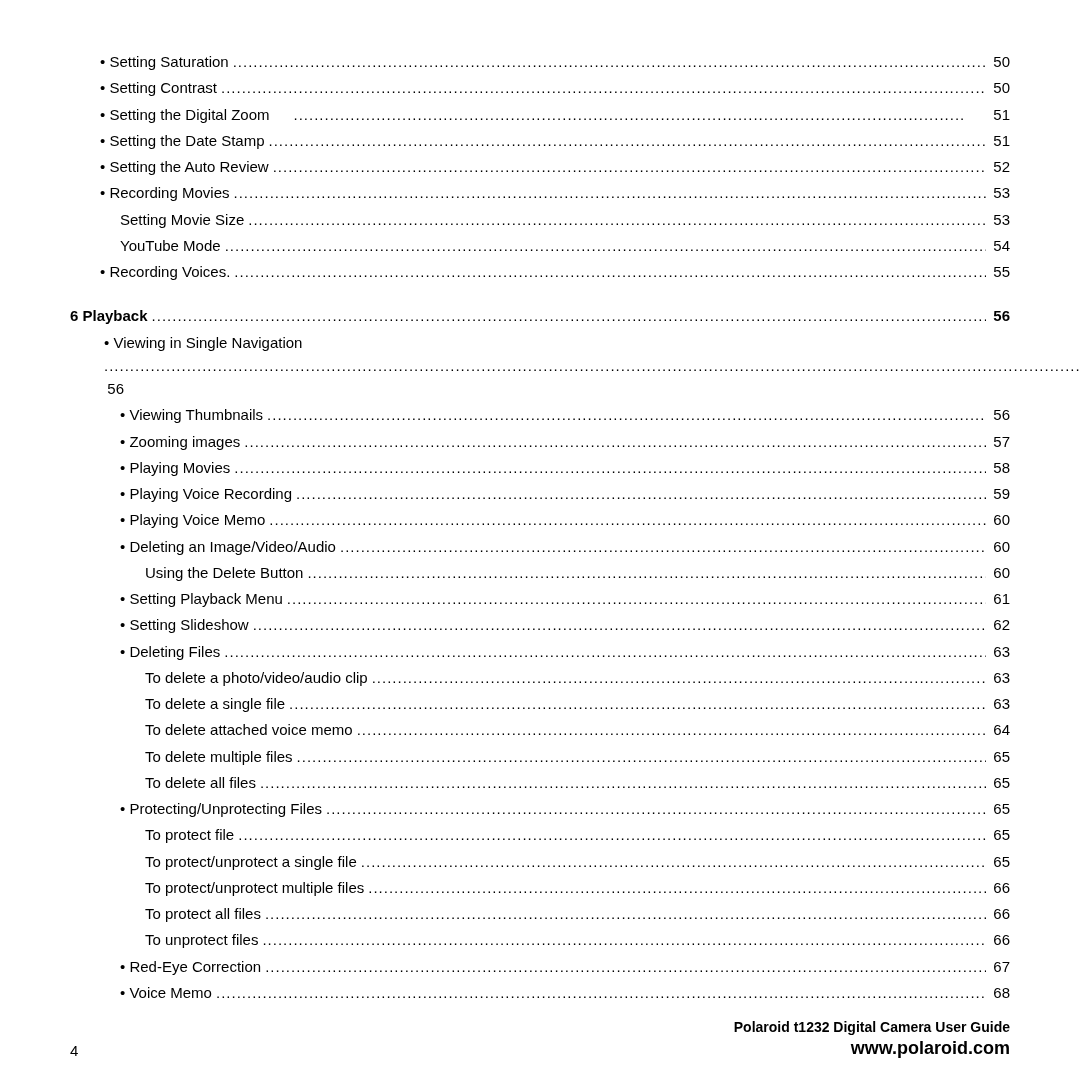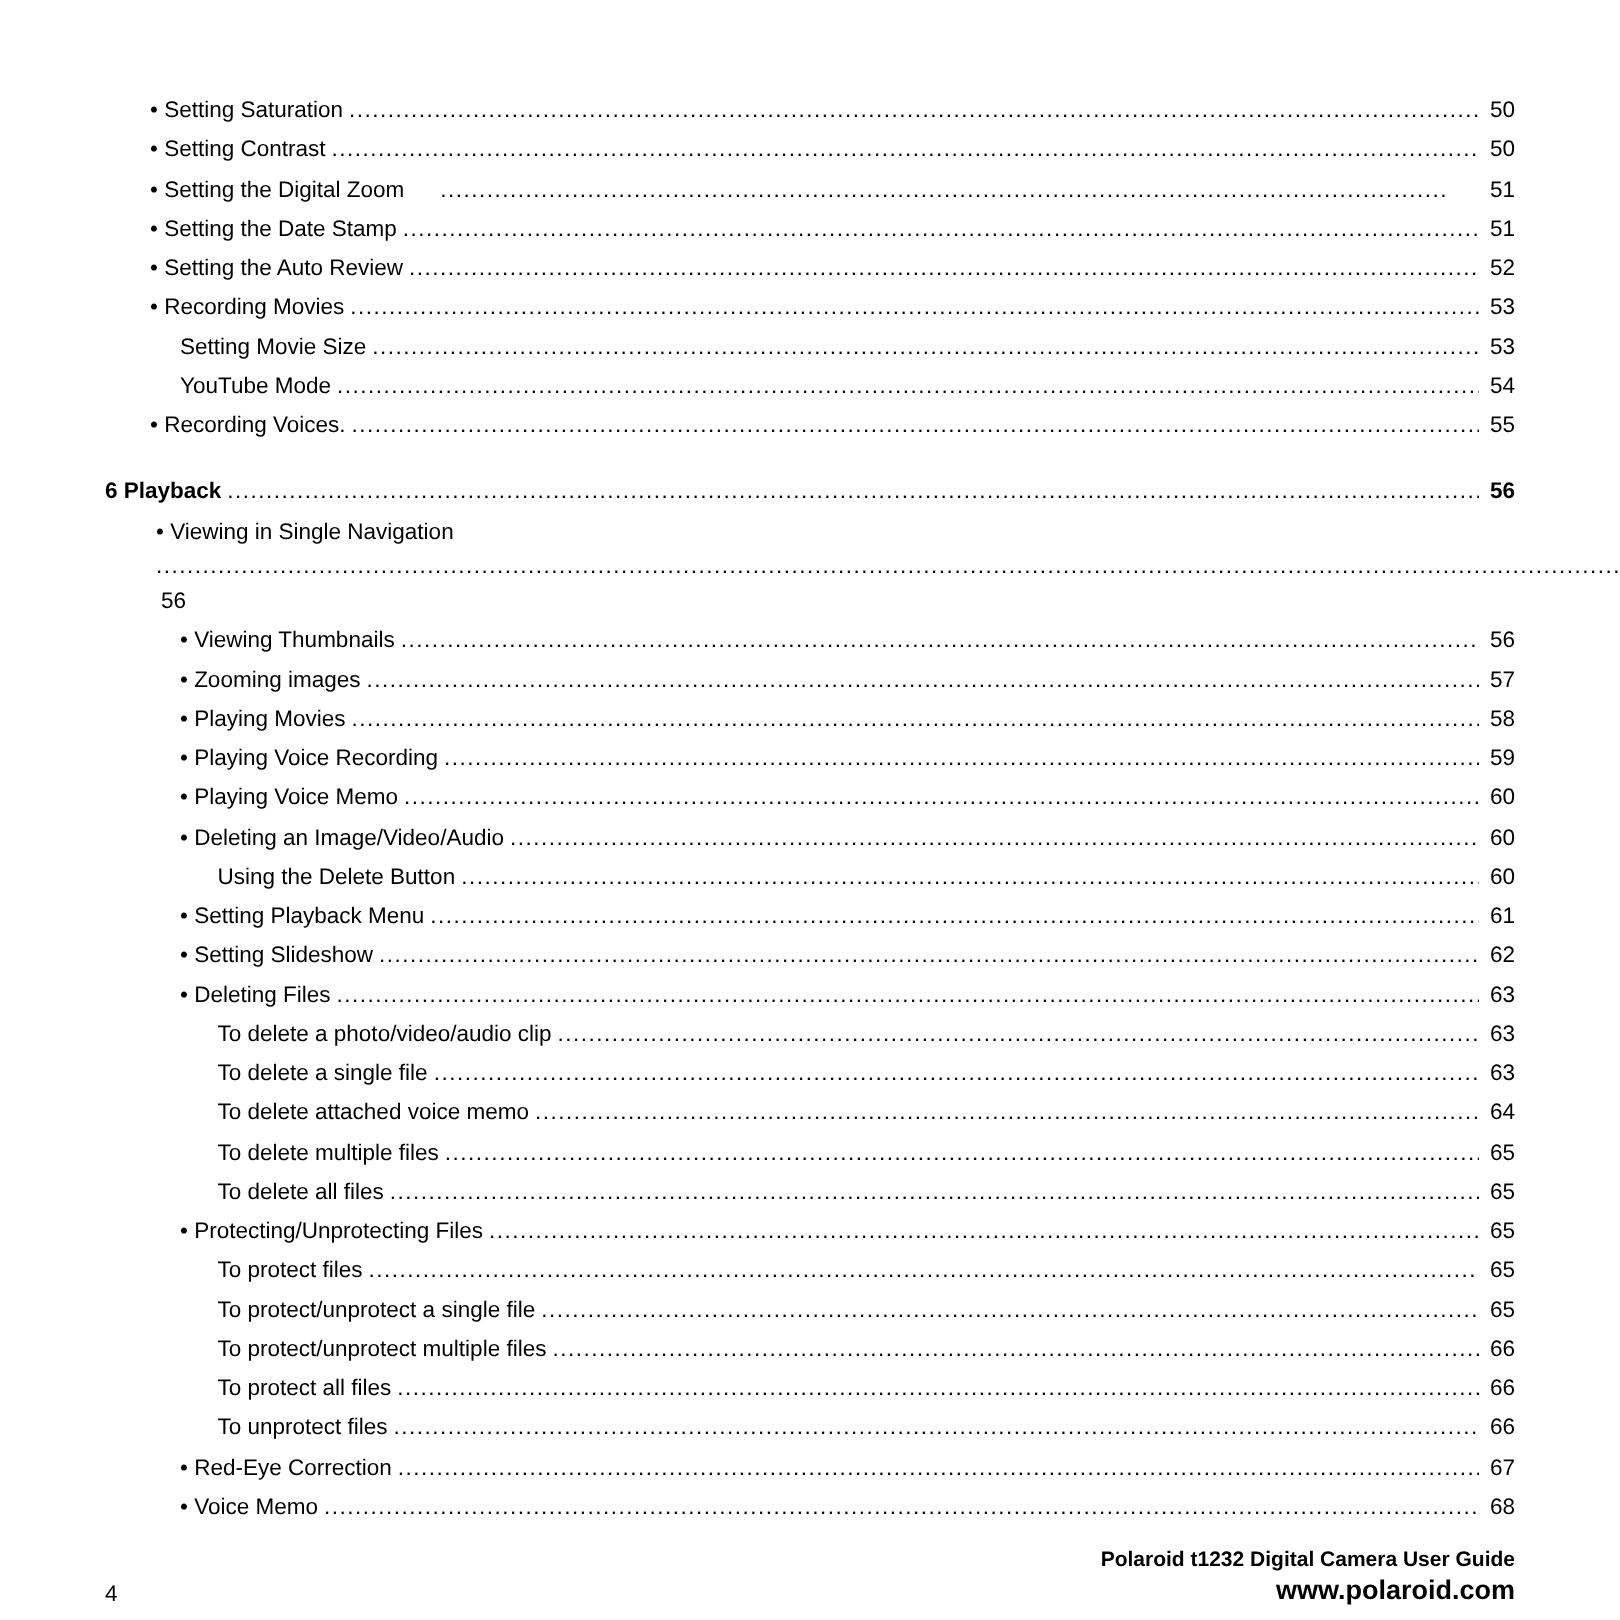--- a/index.html
+++ b/index.html
@@ -14,21 +14,21 @@
       background: #ffffff;
       font-family: Arial, Helvetica, sans-serif;
       font-size: 15px;
       color: #000000;
       overflow: hidden;
     }
 
     .page {
       width: 1080px;
       height: 760px;
-      padding: 52px 70px 40px 70px;
+      padding: 40px 70px 40px 70px;
       position: relative;
       display: flex;
       flex-direction: column;
     }
 
     .toc-content {
       flex: 1;
       padding-top: 10px;
     }
 
@@ -225,21 +225,21 @@
         <span class="label">To delete all files</span>
         <span class="dots"> ............................................................................................................................................................................................................</span>
         <span class="page-num">65</span>
       </div>
       <div class="toc-entry" style="padding-left: 50px;">
         <span class="label">• Protecting/Unprotecting Files</span>
         <span class="dots"> ............................................................................................................................................................................................................</span>
         <span class="page-num">65</span>
       </div>
       <div class="toc-entry" style="padding-left: 75px;">
-        <span class="label">To protect files</span>
+        <span class="label">To protect file</span>
         <span class="dots"> ............................................................................................................................................................................................................</span>
         <span class="page-num">65</span>
       </div>
       <div class="toc-entry" style="padding-left: 75px;">
         <span class="label">To protect/unprotect a single file</span>
         <span class="dots"> ............................................................................................................................................................................................................</span>
         <span class="page-num">65</span>
       </div>
       <div class="toc-entry" style="padding-left: 75px;">
         <span class="label">To protect/unprotect multiple files</span>

